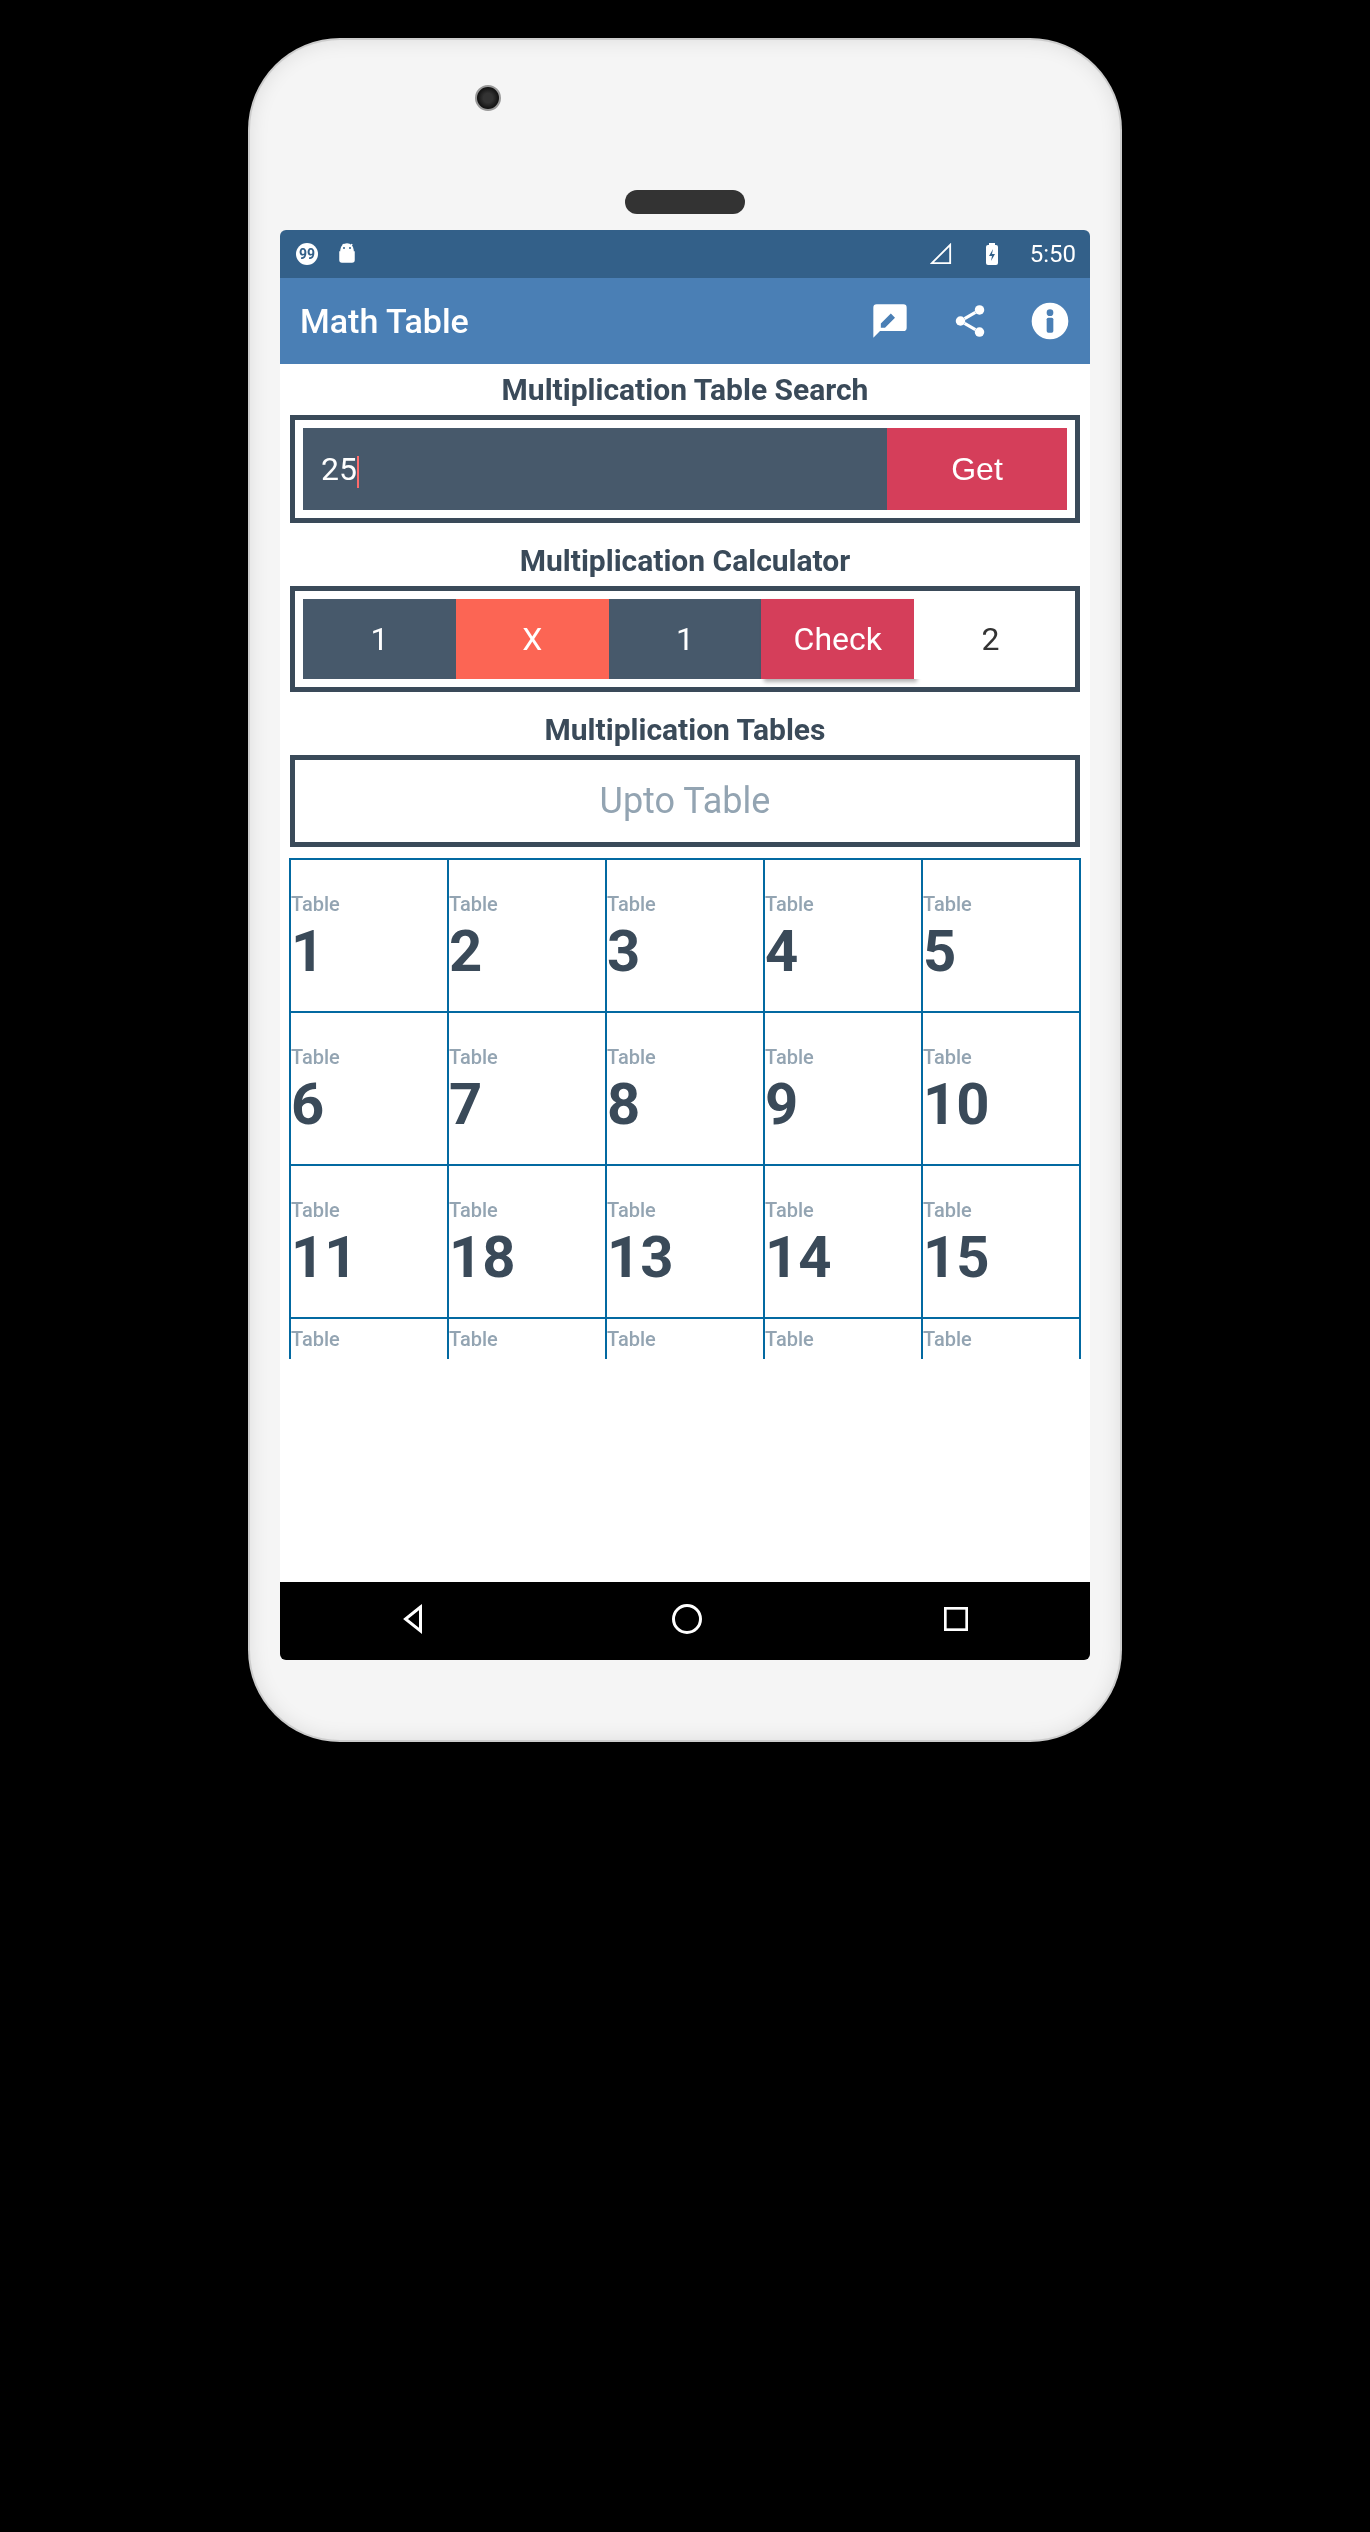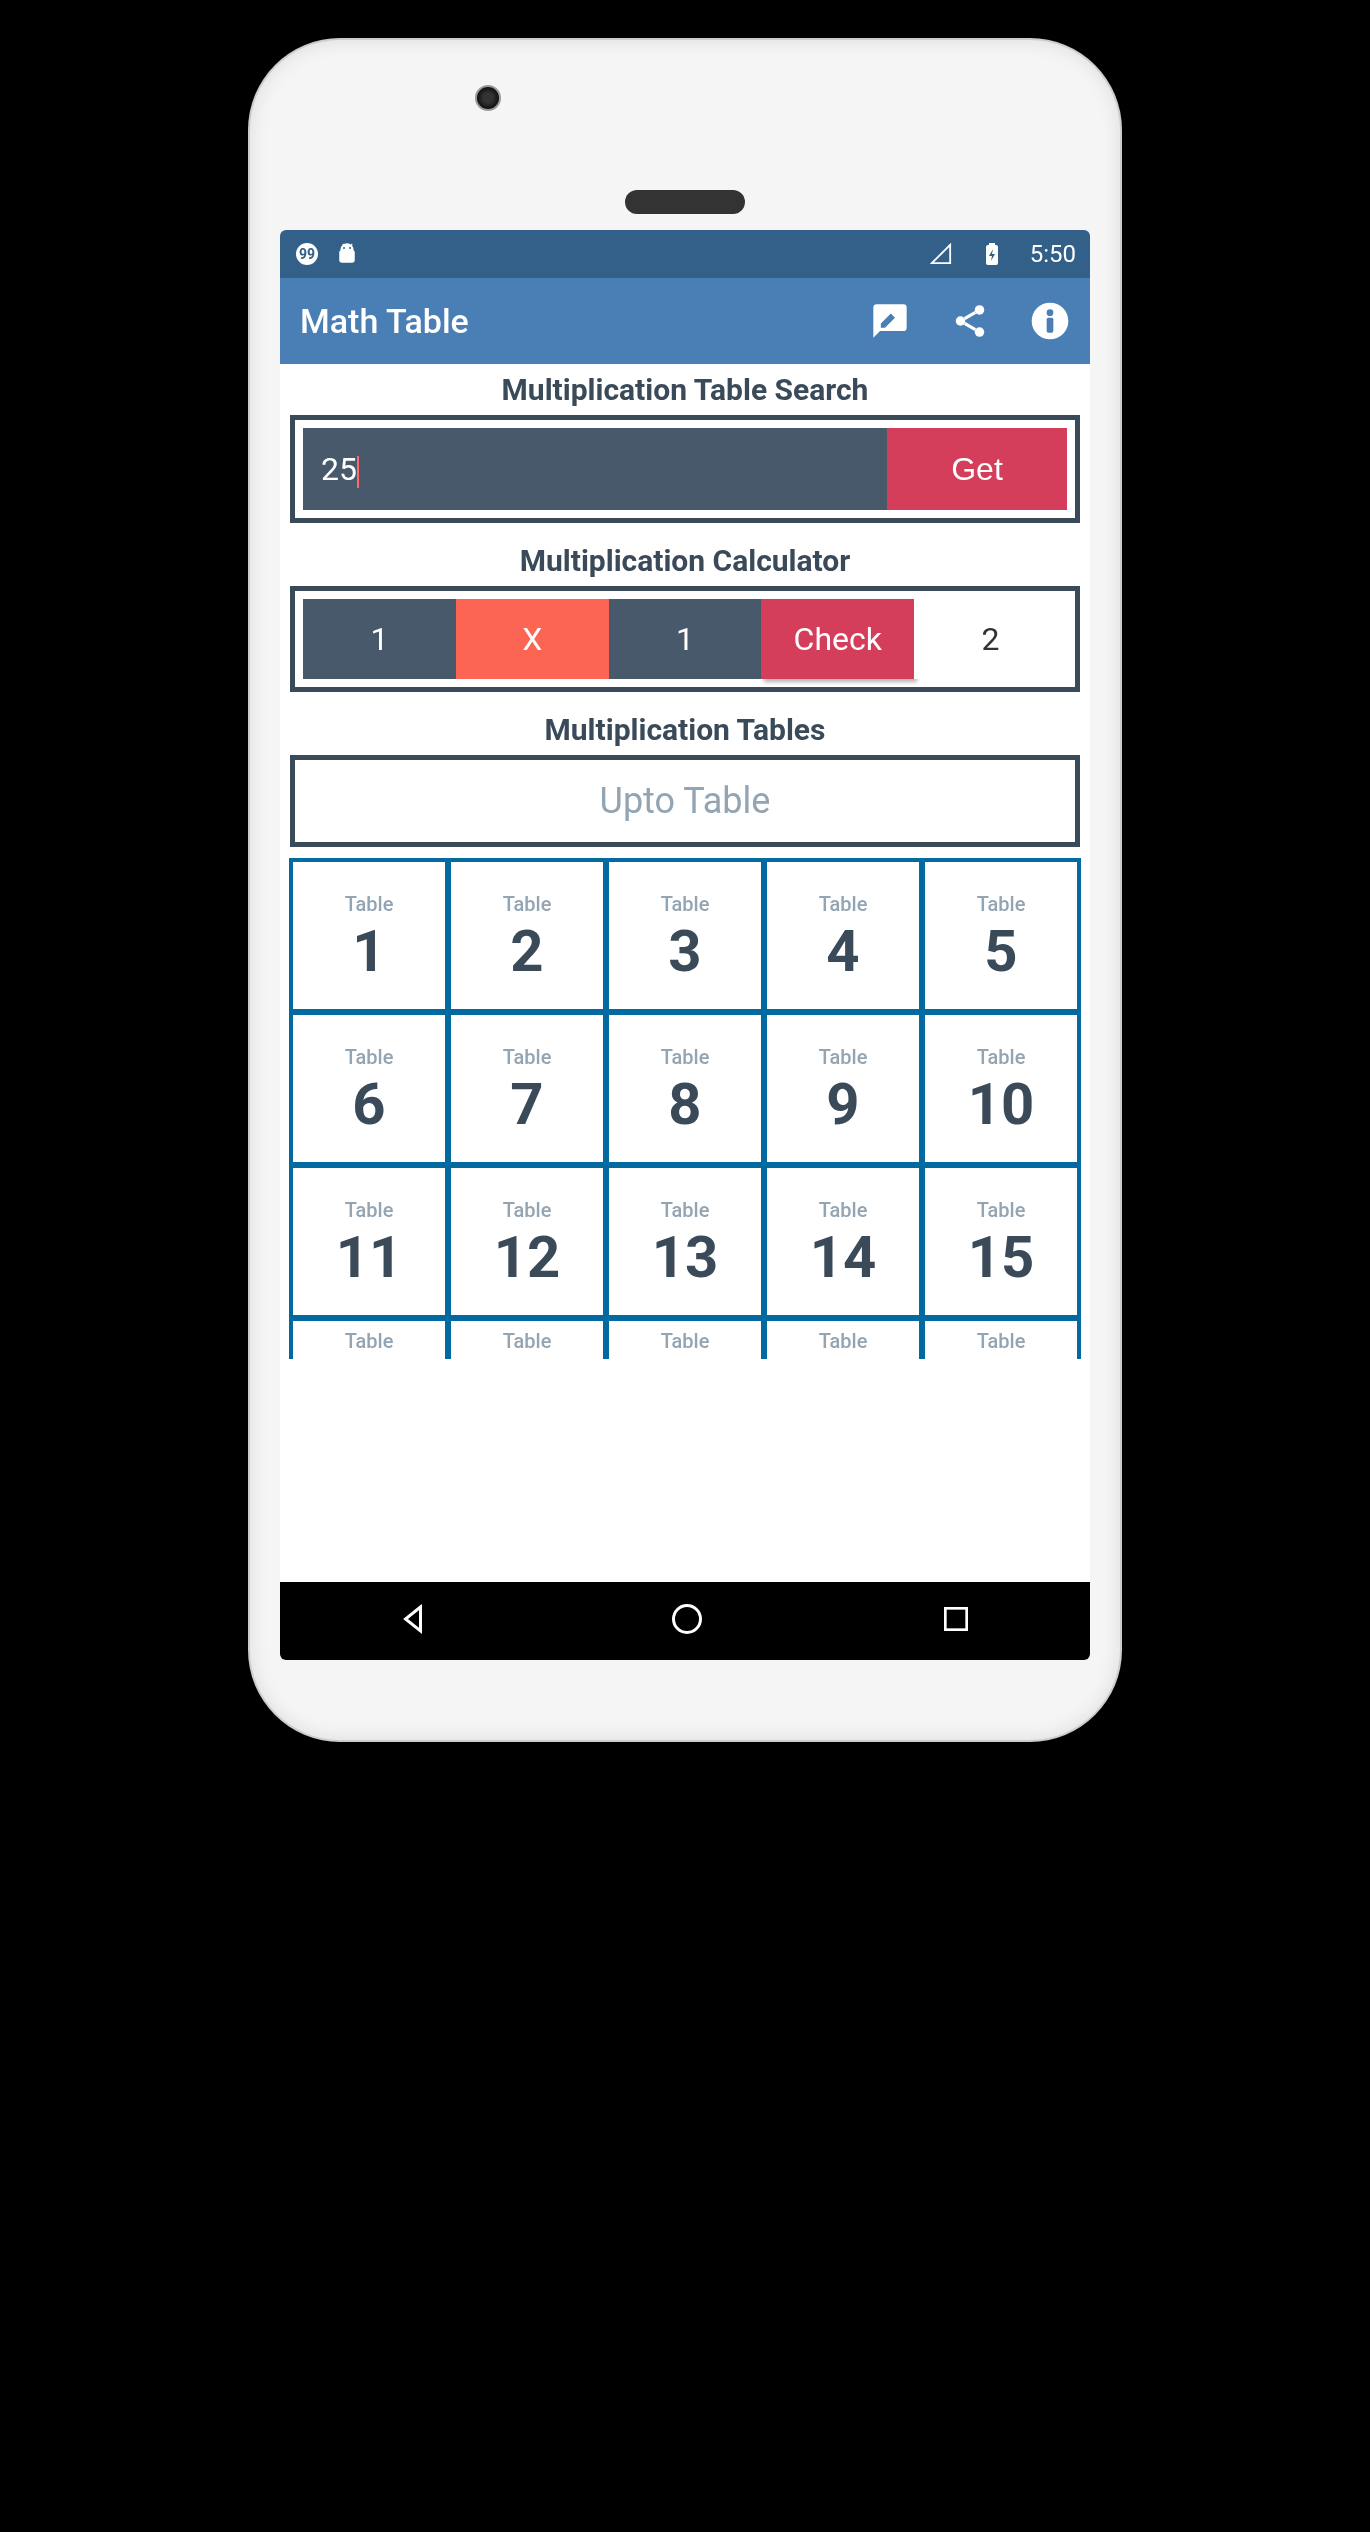--- a/index.html
+++ b/index.html
@@ -153,25 +153,24 @@
     height: 70px;
   }
   .dropdown-arrow { display: inline-flex; }
   
   .tables-grid {
     display: grid;
     grid-template-columns: repeat(5, 1fr);
     margin: 0 10px;
   }
   .table-card {
-    border: 4px solid #0369a1;
+    border: 2px solid #0369a1;
     height: 155px;
     display: flex;
     flex-direction: column;
-    align-items: center;
     justify-content: center;
     margin: -1px;
   }
   .table-label { font-size: 20px; color: #93a4b2; font-weight: 500; margin-bottom: 6px; }
   .table-num { font-size: 58px; font-weight: 700; color: #3a4a59; line-height: 1; }
   
   .nav-bar {
     position: absolute;
     bottom: 0;
     left: 0;
@@ -332,21 +331,21 @@
             <div class="table-label">Table</div>
             <div class="table-num">10</div>
           </div>
 
         <div class="table-card">
             <div class="table-label">Table</div>
             <div class="table-num">11</div>
           </div>
         <div class="table-card">
             <div class="table-label">Table</div>
-            <div class="table-num">12</div>
+            <div class="table-num">18</div>
           </div>
         <div class="table-card">
             <div class="table-label">Table</div>
             <div class="table-num">13</div>
           </div>
         <div class="table-card">
             <div class="table-label">Table</div>
             <div class="table-num">14</div>
           </div>
         <div class="table-card">

